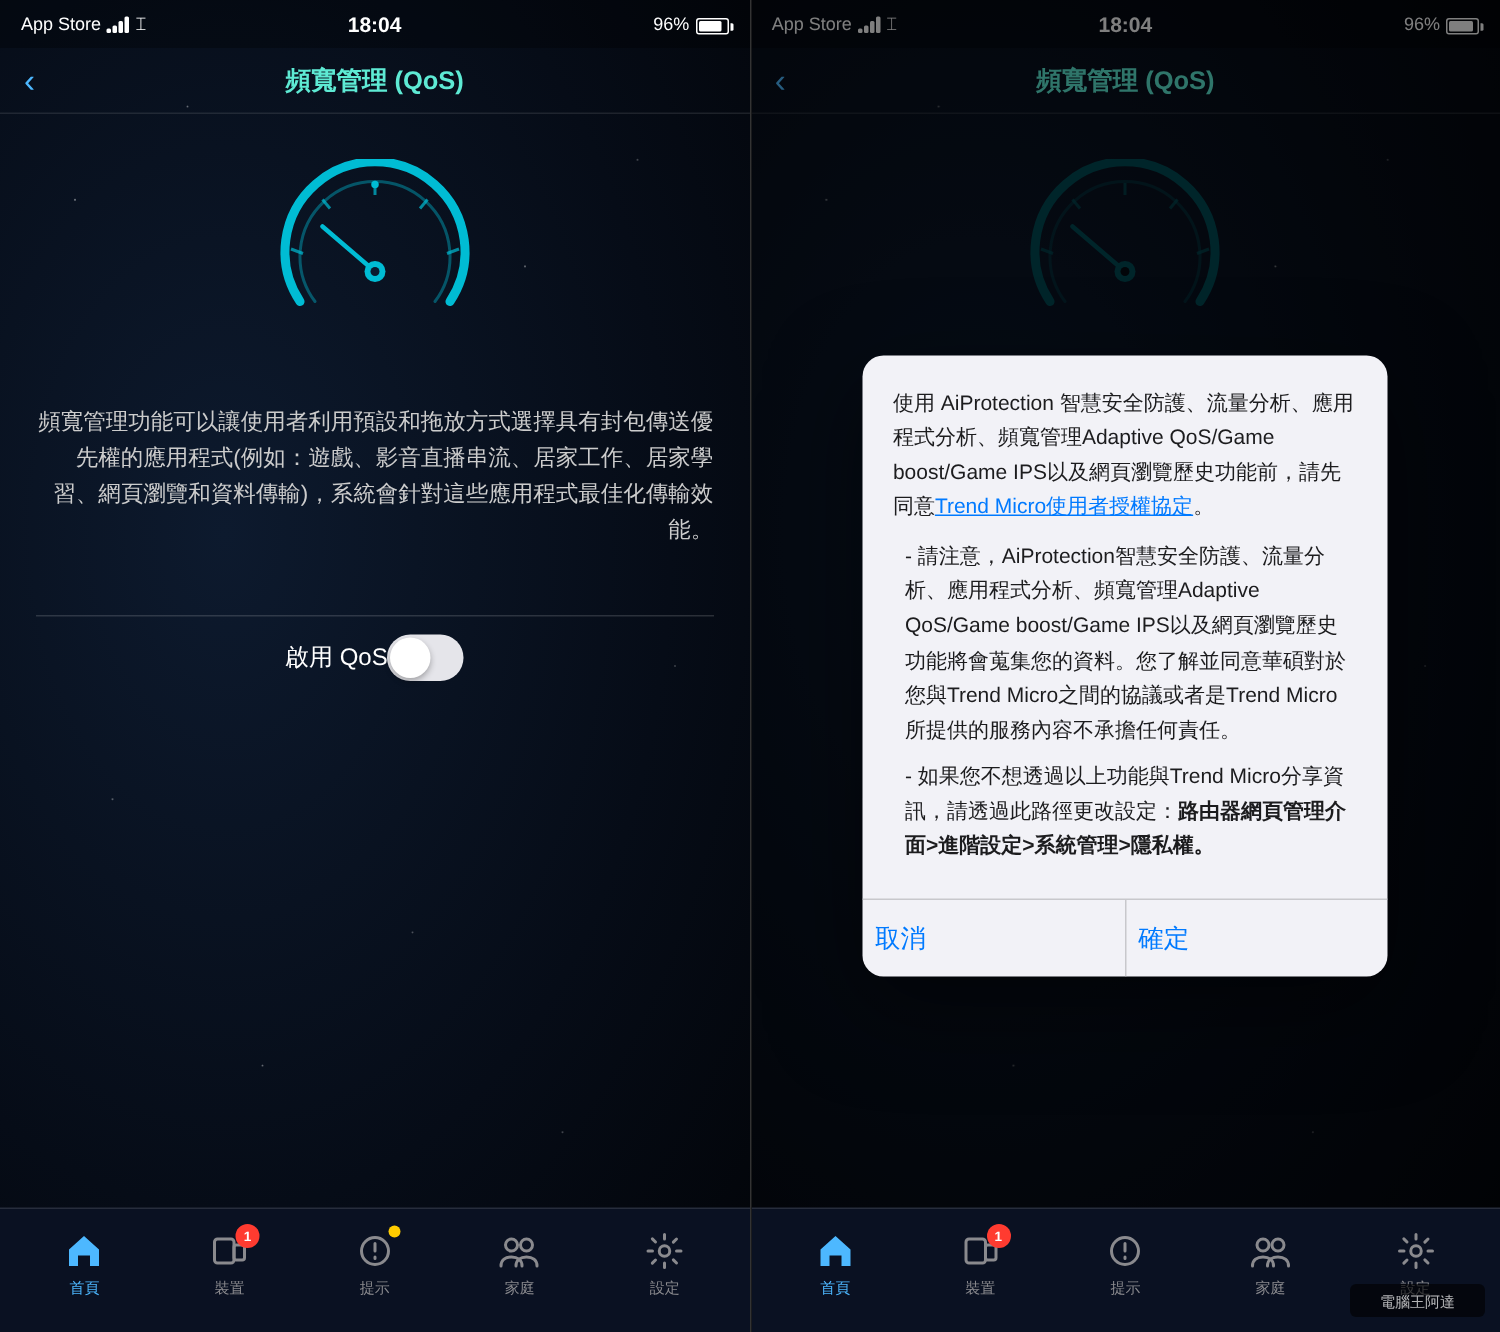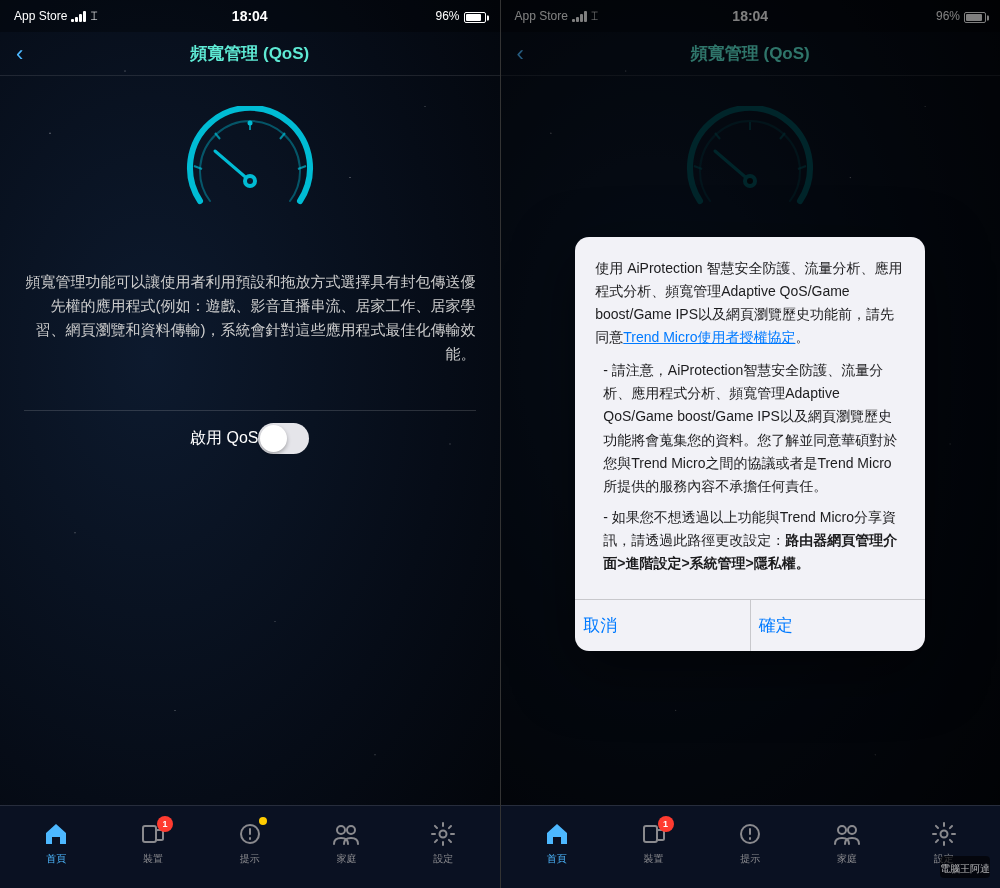--- a/index.html
+++ b/index.html
@@ -353,21 +353,21 @@
     }
 
     
     .watermark {
       position: absolute;
       bottom: 10px;
       right: 10px;
       z-index: 100;
       background: rgba(0,0,0,0.6);
       border-radius: 4px;
-      padding: 2px 0;
+      padding: 2px 20px;
     }
     .watermark span {
       color: rgba(255,255,255,0.7);
       font-size: 10px;
     }
 
     
     .speedo-arc { fill: none; stroke: #00bcd4; stroke-width: 6; stroke-linecap: round; }
     .speedo-needle { stroke: #00bcd4; stroke-width: 3; stroke-linecap: round; }
     .speedo-center { fill: #00bcd4; }

